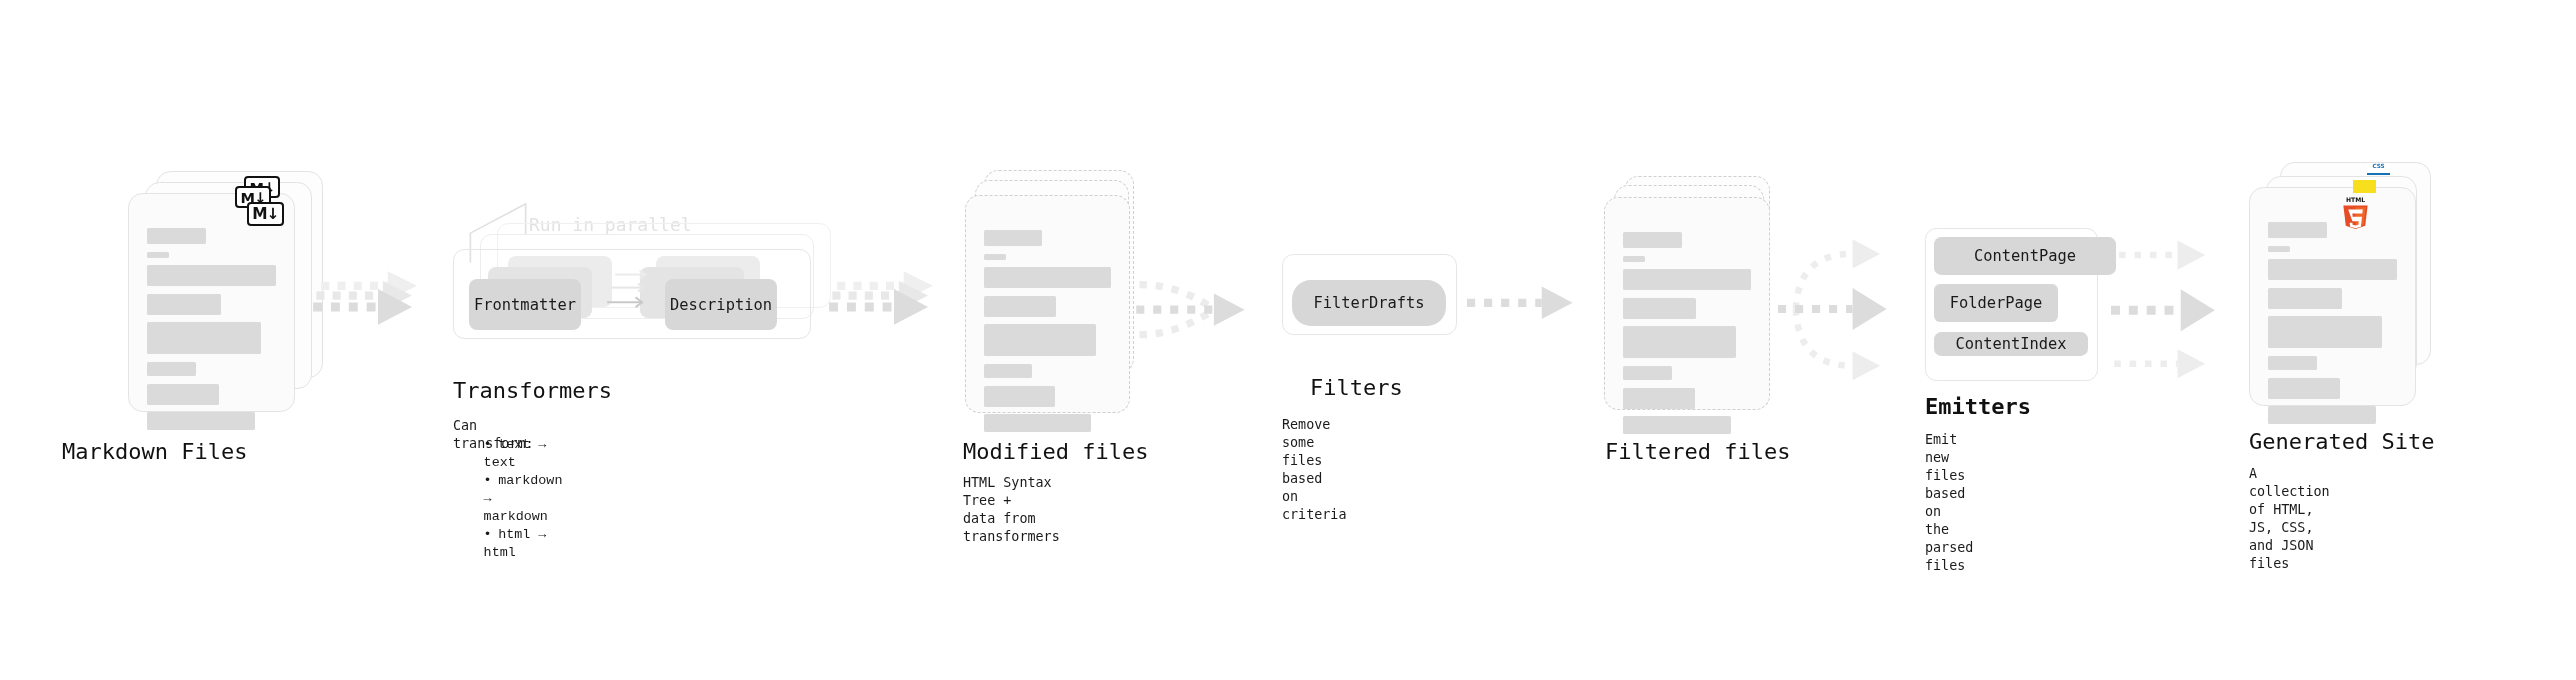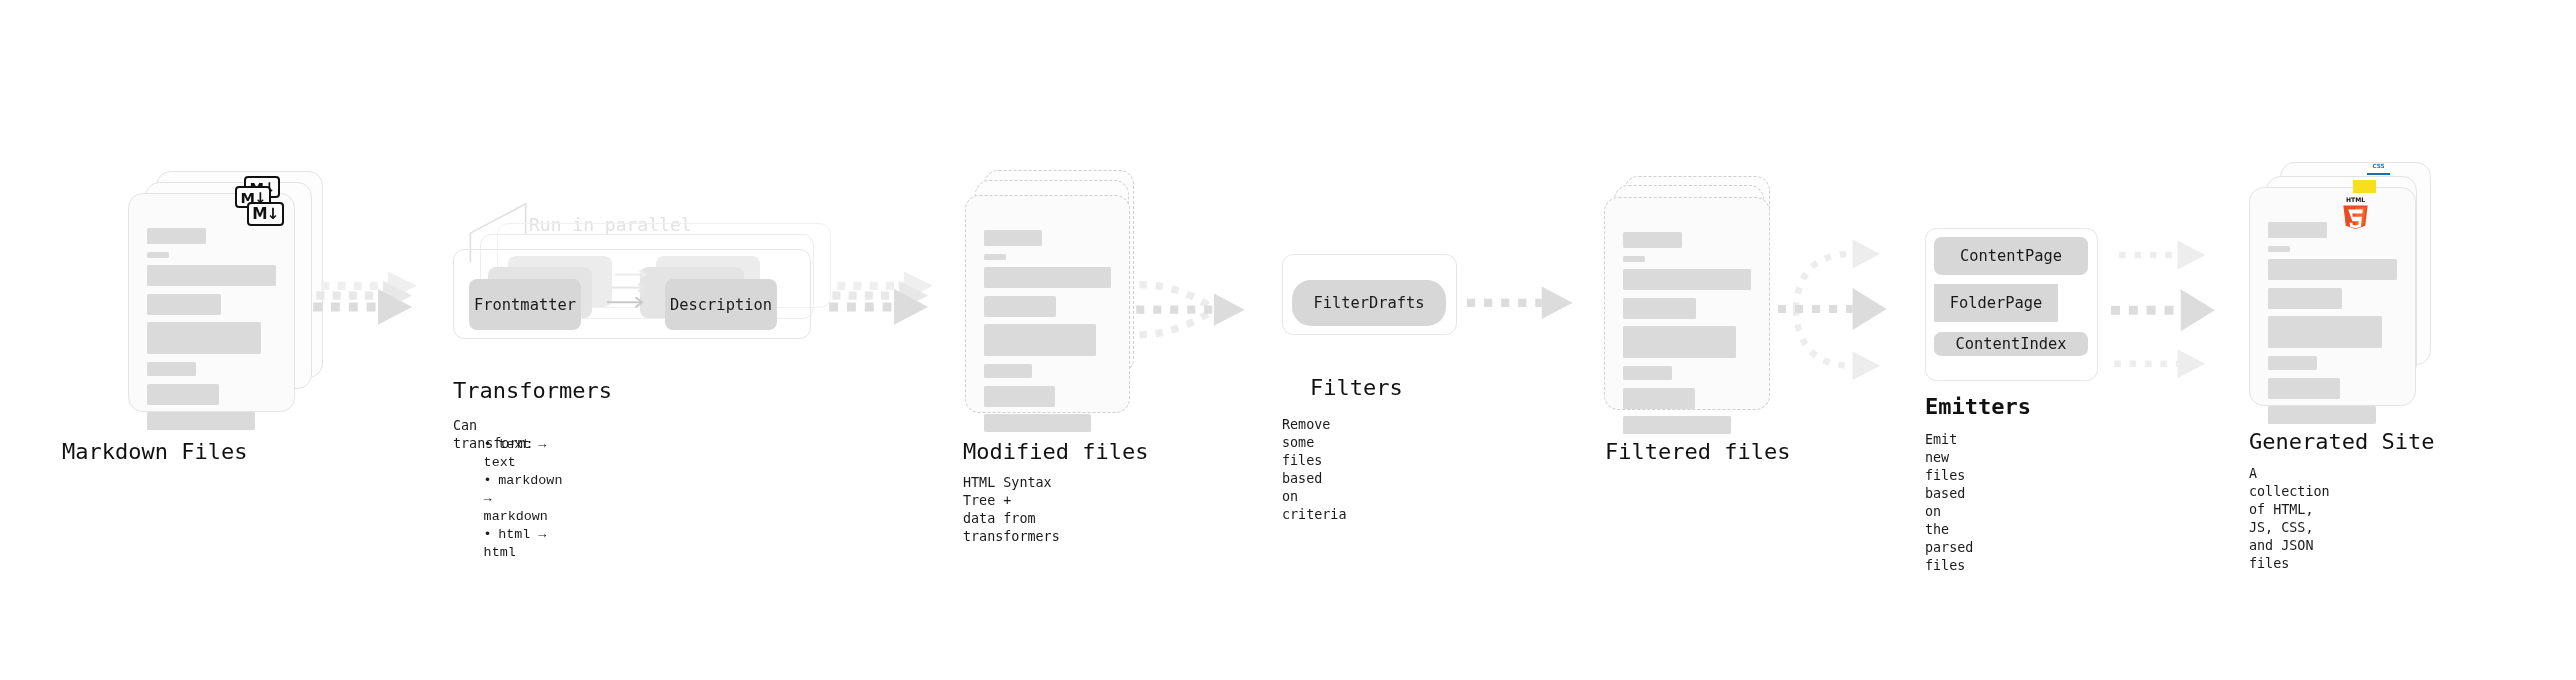--- a/index.html
+++ b/index.html
@@ -329,22 +329,22 @@
     <polygon points="92,4 126,22 92,40" fill="#ededed"></polygon>
     <polygon points="92,142 126,160 92,178" fill="#ededed"></polygon>
     <g stroke="#dcdcdc" stroke-width="10" stroke-dasharray="10 11" fill="#dcdcdc">
       <line x1="0" y1="90" x2="92" y2="90"></line>
       <polygon points="92,64 134,90 92,116" stroke="none"></polygon>
     </g>
   </svg>
 
   <div class="node">
     <div class="groupbox" style="left:1925px; top:228px; width:173px; height:153px; border-color:#e6e6e6; background:#ffffff;"></div>
-    <div class="chip" style="left:1934px; top:237px; width:154px; height:38px; border-radius:7.3px;">ContentPage</div>
-    <div class="chip" style="left:1934px; top:284px; width:124px; height:38px; border-radius:1px;text-align:right;">FolderPage</div>
+    <div class="chip" style="left:1934px; top:237px; width:182px; height:38px; border-radius:7.3px;">ContentPage</div>
+    <div class="chip" style="left:1934px; top:284px; width:124px; height:38px; border-radius:6px;text-align:right;">FolderPage</div>
     <div class="chip" style="left:1934px; top:332px; width:154px; height:24px; border-radius:7.3px;">ContentIndex</div>
 
     <div class="title" style="left:1925px; top:394px;font-weight:bold;">Emitters</div>
     <div class="subtitle" style="left:1925px; top:431px;">Emit new files based on
 the parsed files</div>
   </div>
 
   <svg class="arrowsvg" style="left:2111px; top:234px;" width="146" height="150" viewBox="0 0 180 185">
     <g stroke="#ededed" stroke-width="8" stroke-dasharray="8 11" fill="#ededed">
       <line x1="10" y1="26" x2="82" y2="26"></line>

